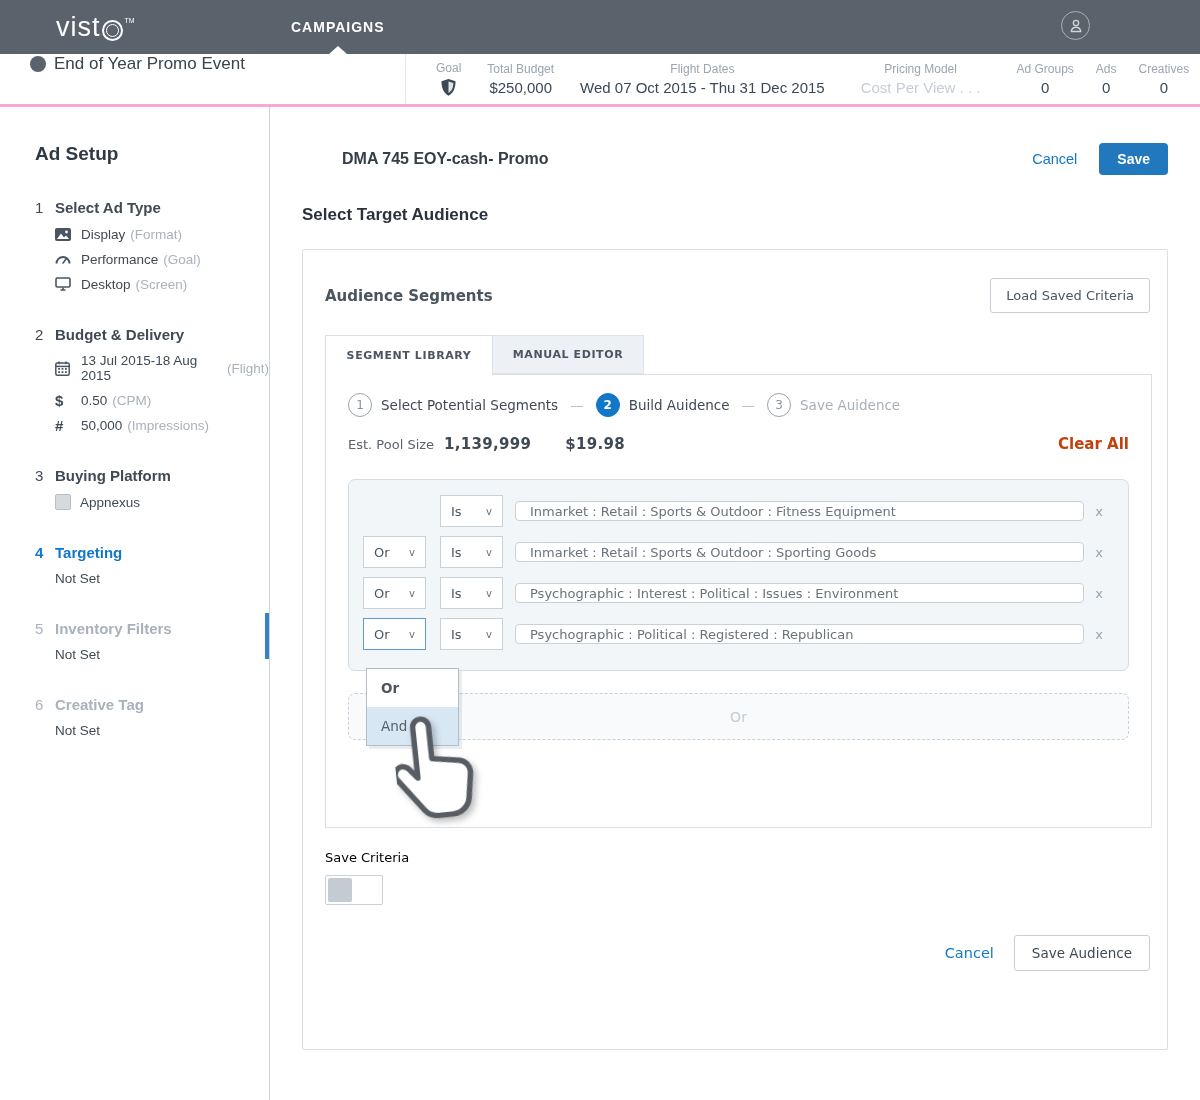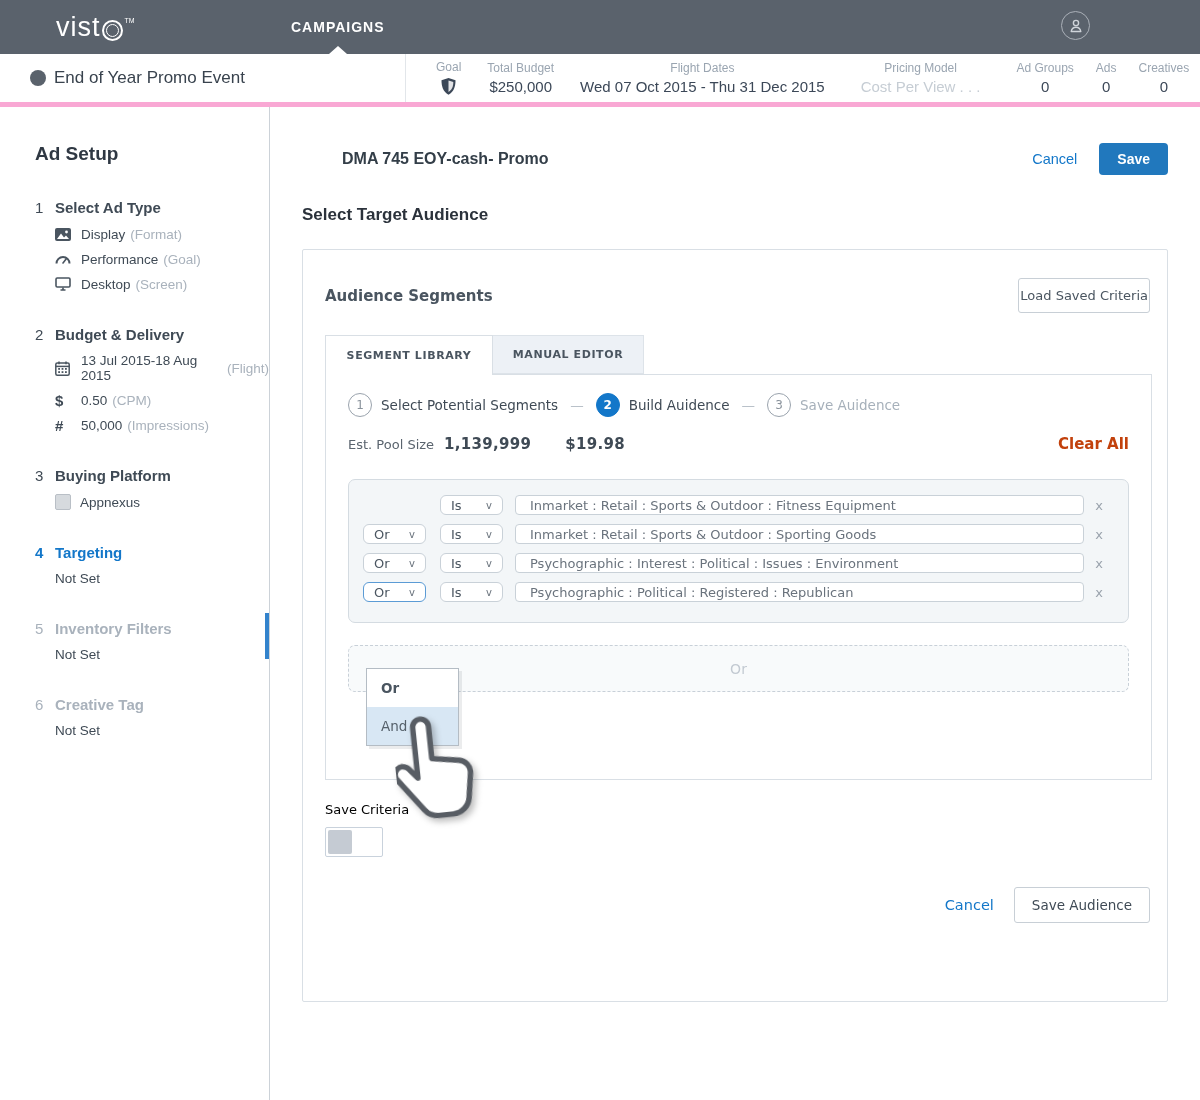--- a/index.html
+++ b/index.html
@@ -15,21 +15,21 @@
   .logo-tm { font-size:7px; margin:10px 0 0 2px; }
   .nav-item { position:absolute; left:291px; top:0; height:54px; line-height:54px;
     color:#fff; font-size:14px; font-weight:700; letter-spacing:1px; cursor:pointer; }
   .nav-caret { position:absolute; bottom:0; left:50%; transform:translateX(-50%);
     width:0; height:0; border-left:9px solid transparent; border-right:9px solid transparent;
     border-bottom:8px solid #fff; }
   .user-btn { position:absolute; right:110px; top:11px; width:29px; height:29px; border:1.5px solid #aab0b8;
     border-radius:50%; display:flex; align-items:center; justify-content:center; cursor:pointer; }
 
   
-  .campbar { height:53px; border-bottom:5px solid #f9a8d4; display:flex; align-items:center; position:relative; }
+  .campbar { height:53px; border-bottom:3px solid #f9a8d4; display:flex; align-items:flex-start; position:relative; }
   .camp-left { display:flex; align-items:center; margin-left:30px; }
   .camp-bullet { width:16px; height:16px; border-radius:50%; background:#5a626c; margin-right:8px; }
   .camp-name { font-size:17px; color:#39434e; }
   .stats { position:absolute; left:405px; top:0; height:100%; display:flex; align-items:center;
     border-left:1px solid #e2e6ea; padding-left:30px; }
   .stat { text-align:center; margin-right:30px; }
   .stat-label { font-size:12px; color:#9aa5b1; margin-bottom:3px; }
   .stat-value { font-size:15px; color:#3c4858; }
   .stat-value.muted { color:#c6cdd4; }
 
@@ -59,21 +59,21 @@
   .link { color:#1377c9; font-size:14.5px; cursor:pointer; }
   .btn-save { margin-left:22px; background:#2178bd; color:#fff; font-weight:700; font-size:14px;
     border:none; border-radius:4px; padding:8px 18px; cursor:pointer; }
   .sec-title { font-size:17px; font-weight:700; color:#2b323b; margin:30px 0 24px; }
 
   
   .card { border:1px solid #d9dfe5; border-radius:2px; font-family:"DejaVu Sans", sans-serif; padding-bottom:78px; }
   .card-head { display:flex; align-items:center; padding:28px 17px 0 22px; }
   .card-title { flex:1; font-size:15px; font-weight:700; color:#4a5560; }
   .btn-outline { background:#fff; border:1px solid #c8cfd6; border-radius:3px; color:#4a5560;
-    font-size:13px; padding:9px 1px; cursor:pointer; font-family:inherit; }
+    font-size:13px; padding:9px 15px; cursor:pointer; font-family:inherit; }
   .tabs { display:flex; margin:22px 0 0 22px; position:relative; z-index:2; }
   .tab { font-size:11px; font-weight:700; letter-spacing:.6px; color:#4a5560; padding:13px 0; text-align:center; cursor:pointer; }
   .tab.on { width:168px; background:#fff; border:1px solid #d9dfe5; border-bottom:none; margin-bottom:-1px; }
   .tab.off { width:151px; background:#edf1f6; border:1px solid #dde3e9; border-left:none; align-self:flex-end; padding:12px 0; }
   .panel { position:relative; margin:0 15px 0 22px; border:1px solid #d9dfe5; background:#fff; padding:18px 22px 87px; }
 
   .steps { display:flex; align-items:center; font-size:13.5px; color:#3f4a55; }
   .step-c { width:24px; height:24px; border-radius:50%; border:1.5px solid #9aa3ad; color:#8a939c;
     display:flex; align-items:center; justify-content:center; font-size:12px; margin-right:9px; flex:none; }
   .step-c.on { background:#1377c9; border-color:#1377c9; color:#fff; font-weight:700; }
@@ -82,21 +82,21 @@
 
   .pool { display:flex; align-items:center; margin-top:18px; font-size:13px; color:#5a646e; }
   .pool b { font-size:15px; color:#3f4a55; font-weight:700; letter-spacing:.3px; }
   .pool .size { margin-left:10px; }
   .pool .price { margin-left:34px; }
   .clear { margin-left:auto; color:#c2410c; font-size:15px; font-weight:700; cursor:pointer; }
 
   .groupbox { margin-top:26px; background:#f3f6f8; border:1px solid #d4dbe1; border-radius:7px; padding:15px 14px 20px; }
   .seg-row { display:flex; align-items:center; margin-bottom:9px; }
   .seg-row:last-child { margin-bottom:0; }
-  .opbox { width:63px; height:20px; background:#fff; border:1px solid #c9d1d8; border-radius:6px;
+  .opbox { width:63px; height:32px; background:#fff; border:1px solid #c9d1d8; border-radius:0;
     display:flex; align-items:center; justify-content:space-between; padding:0 10px; font-size:13px; color:#4a5560;
     margin-right:14px; cursor:pointer; flex:none; }
   .opbox.hidden { visibility:hidden; }
   .opbox.focus { border:1.5px solid #5b9bd5; }
   .opbox .chev { font-size:10px; color:#6a737d; }
   .isbox { margin-right:12px; }
   .seg-field { flex:1; height:20px; background:#fff; border:1px solid #c9d1d8; border-radius:4px;
     display:flex; align-items:center; padding:0 14px; font-size:13px; color:#6a737d; white-space:nowrap; overflow:hidden; }
   .seg-x { width:30px; text-align:center; color:#9aa3ad; font-size:13px; cursor:pointer; flex:none; }
 

